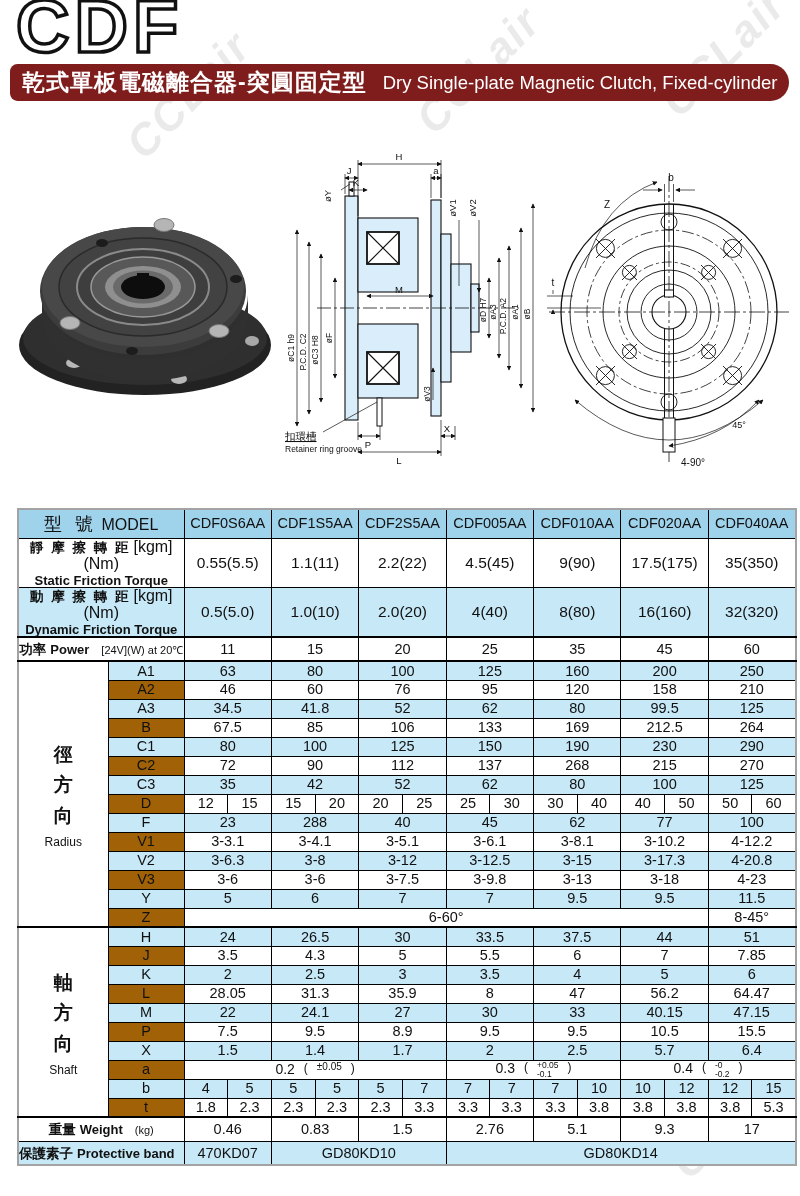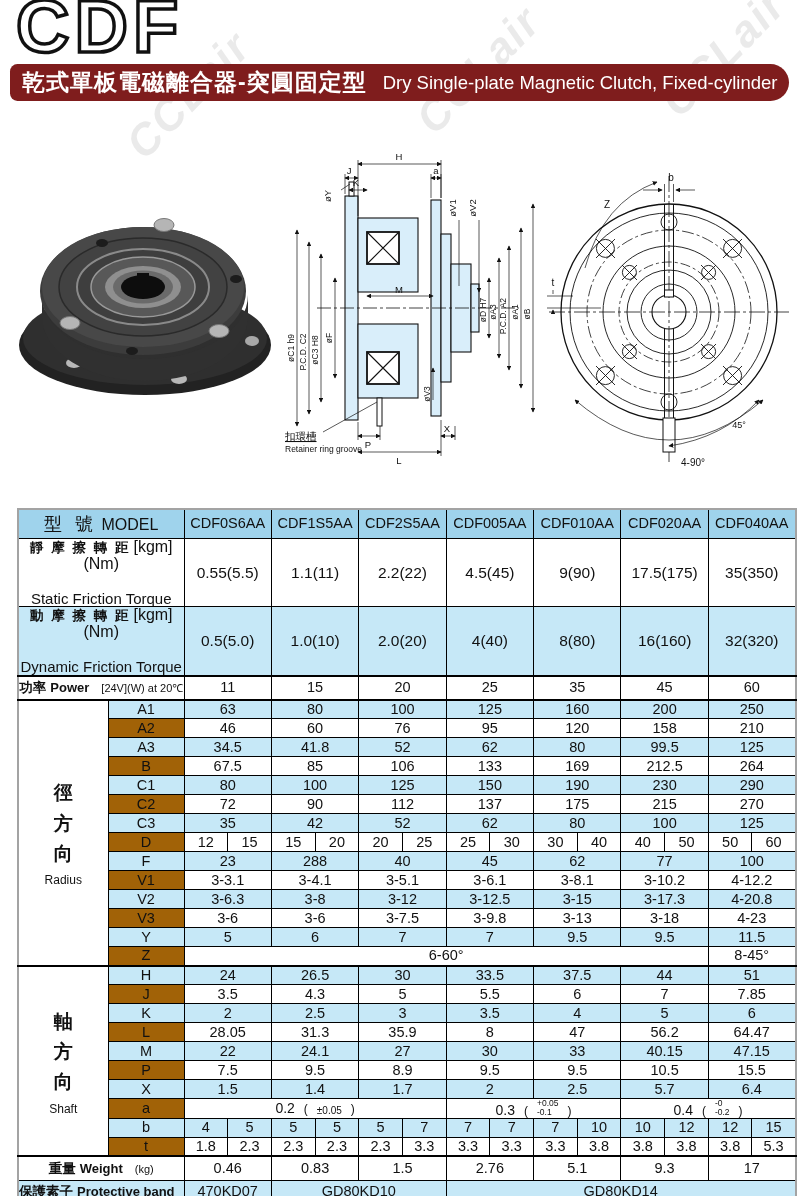--- a/index.html
+++ b/index.html
@@ -27,29 +27,29 @@
   thead th{background:#9fd3ec;height:28px;font-weight:bold;font-size:15.5px}
   thead th.model-head{font-size:16px}
   .mh-zh{font-size:18px;letter-spacing:4px}
   tr.shade td,tr.shade th.sub,tr.shade th.full-label{background:#c6e8f7}
   tr.dim{height:19px} tr.torque{height:35px} tr.inline-row{height:24px}
   tr.torque td{font-size:15.5px}
   tr.thick-top th,tr.thick-top td{border-top:2.5px solid #000}
   th.full-label{text-align:left;padding-left:5px;background:#fff}
   .lb-zh{font-size:13.5px;font-weight:bold;letter-spacing:2px}
   .lb-unit{font-size:16px;margin-left:3px;letter-spacing:0;font-weight:normal}
-  .lb-en{display:block;font-size:15px;font-weight:normal;margin-top:18px;letter-spacing:0}
+  .lb-en{display:block;font-size:13px;font-weight:bold;margin-top:1px;letter-spacing:0}
   .il-zh{font-size:13.5px;font-weight:bold}
   .il-en{font-size:13px;font-weight:bold}
   .il-unit{font-size:11px;margin-left:12px;font-weight:normal}
   th.group-cell{background:#fff;vertical-align:middle}
   .gch{font-size:19px;font-weight:bold;line-height:1.6}
   .gen{font-size:12px;margin-top:5px}
   th.sub{font-size:15px;background:#a16207}
-  .tolwrap{display:inline-flex;align-items:flex-end;justify-content:center;gap:9px}
+  .tolwrap{display:inline-flex;align-items:flex-start;justify-content:center;gap:9px}
   .tmain{font-size:14px} .tpar{font-size:12px}
   .tst{display:inline-flex;flex-direction:column;font-size:8.5px;line-height:9px;text-align:left}
   .tst.one{font-size:10px;line-height:10px}
   svg text{font-family:"Liberation Sans",sans-serif}
 </style>
 </head>
 <body>
 
 <span class="wm" style="left:110px;top:70px">CCLair</span>
 <span class="wm" style="left:400px;top:45px">CCLair</span>
@@ -346,21 +346,21 @@
         <td colspan="2">190</td>
         <td colspan="2">230</td>
         <td colspan="2">290</td>
       </tr>
       <tr class="dim">
         <th class="sub">C2</th>
         <td colspan="2">72</td>
         <td colspan="2">90</td>
         <td colspan="2">112</td>
         <td colspan="2">137</td>
-        <td colspan="2">175</td>
+        <td colspan="2">268</td>
         <td colspan="2">215</td>
         <td colspan="2">270</td>
       </tr>
       <tr class="dim shade">
         <th class="sub">C3</th>
         <td colspan="2">35</td>
         <td colspan="2">42</td>
         <td colspan="2">52</td>
         <td colspan="2">62</td>
         <td colspan="2">80</td>

